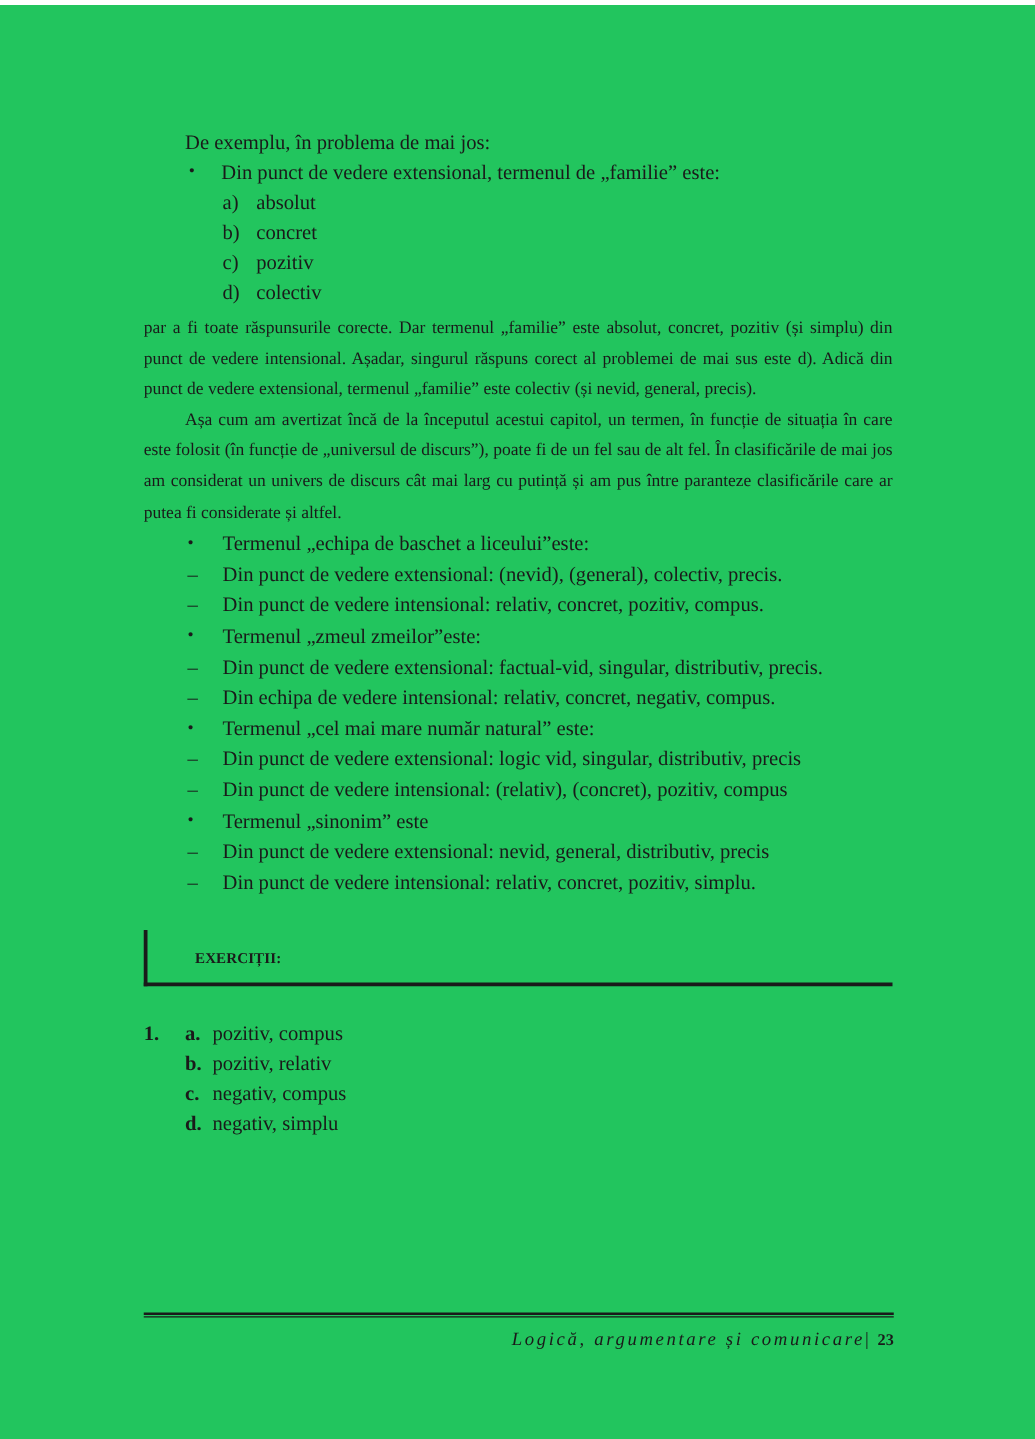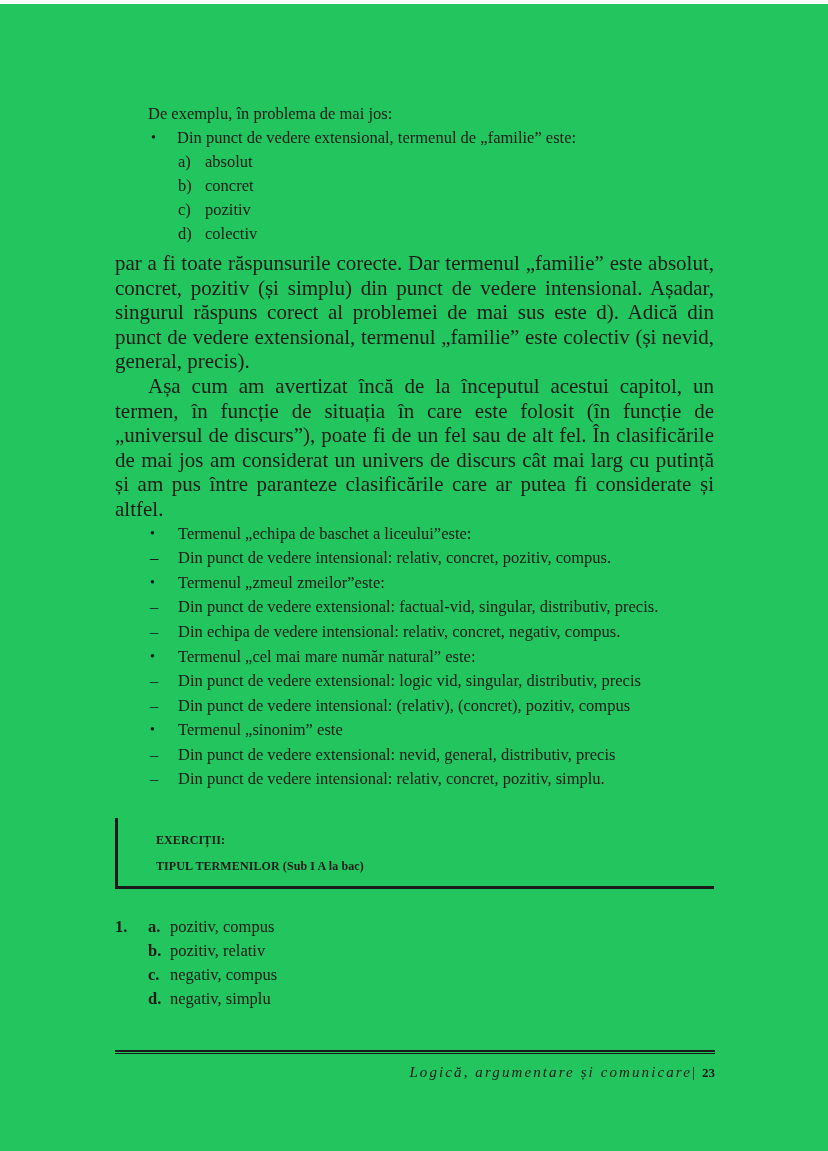--- a/index.html
+++ b/index.html
@@ -29,21 +29,21 @@
   }
 
   
   .intro-line {
     font-size: 16.5px;
     line-height: 24px;
     text-indent: 33px;
     margin: 0 0 0 0;
   }
   .para {
-    font-size: 21px;
+    font-size: 14px;
     line-height: 24.6px;
     text-align: justify;
     text-justify: inter-word;
     margin: 0;
   }
   .para.indented {
     text-indent: 33px;
   }
   .para + .para {
     margin-top: 0;
@@ -245,20 +245,21 @@
     <p class="para">par a fi toate răspunsurile corecte. Dar termenul „familie” este absolut, concret, pozitiv (și simplu) din punct de vedere intensional. Așadar, singurul răspuns corect al problemei de mai sus este d). Adică din punct de vedere extensional, termenul „familie” este colectiv (și nevid, general, precis).</p>
     <p class="para indented">Așa cum am avertizat încă de la începutul acestui capitol, un termen, în funcție de situația în care este folosit (în funcție de „universul de discurs”), poate fi de un fel sau de alt fel. În clasificările de mai jos am considerat un univers de discurs cât mai larg cu putință și am pus între paranteze clasificările care ar putea fi considerate și altfel.</p>
 
     <ul class="sym-list">
       <li>
         <span class="marker dot">•</span>
         <span>Termenul „echipa de baschet a liceului”este:</span>
       </li>
       <li>
         <span class="marker dash">–</span>
+        <span>Din punct de vedere extensional: (nevid), (general), colectiv, precis.</span>
       </li>
       <li>
         <span class="marker dash">–</span>
         <span>Din punct de vedere intensional: relativ, concret, pozitiv, compus.</span>
       </li>
       <li>
         <span class="marker dot">•</span>
         <span>Termenul „zmeul zmeilor”este:</span>
       </li>
       <li class="justified">
@@ -290,21 +291,20 @@
         <span>Din punct de vedere extensional: nevid, general, distributiv, precis</span>
       </li>
       <li>
         <span class="marker dash">–</span>
         <span>Din punct de vedere intensional: relativ, concret, pozitiv, simplu.</span>
       </li>
     </ul>
 
     <div class="exercise-head">
       <div class="hline">EXERCIȚII:</div>
-      <div class="hline">TIPUL TERMENILOR (Sub I A la bac)</div>
     </div>
 
     <div class="exercise-block">
       <div class="ex-question">
         <span class="num">1.</span>
       </div>
       <ul class="ex-options">
         <li>
           <span class="marker">a.</span>
           <span>pozitiv, compus</span>

